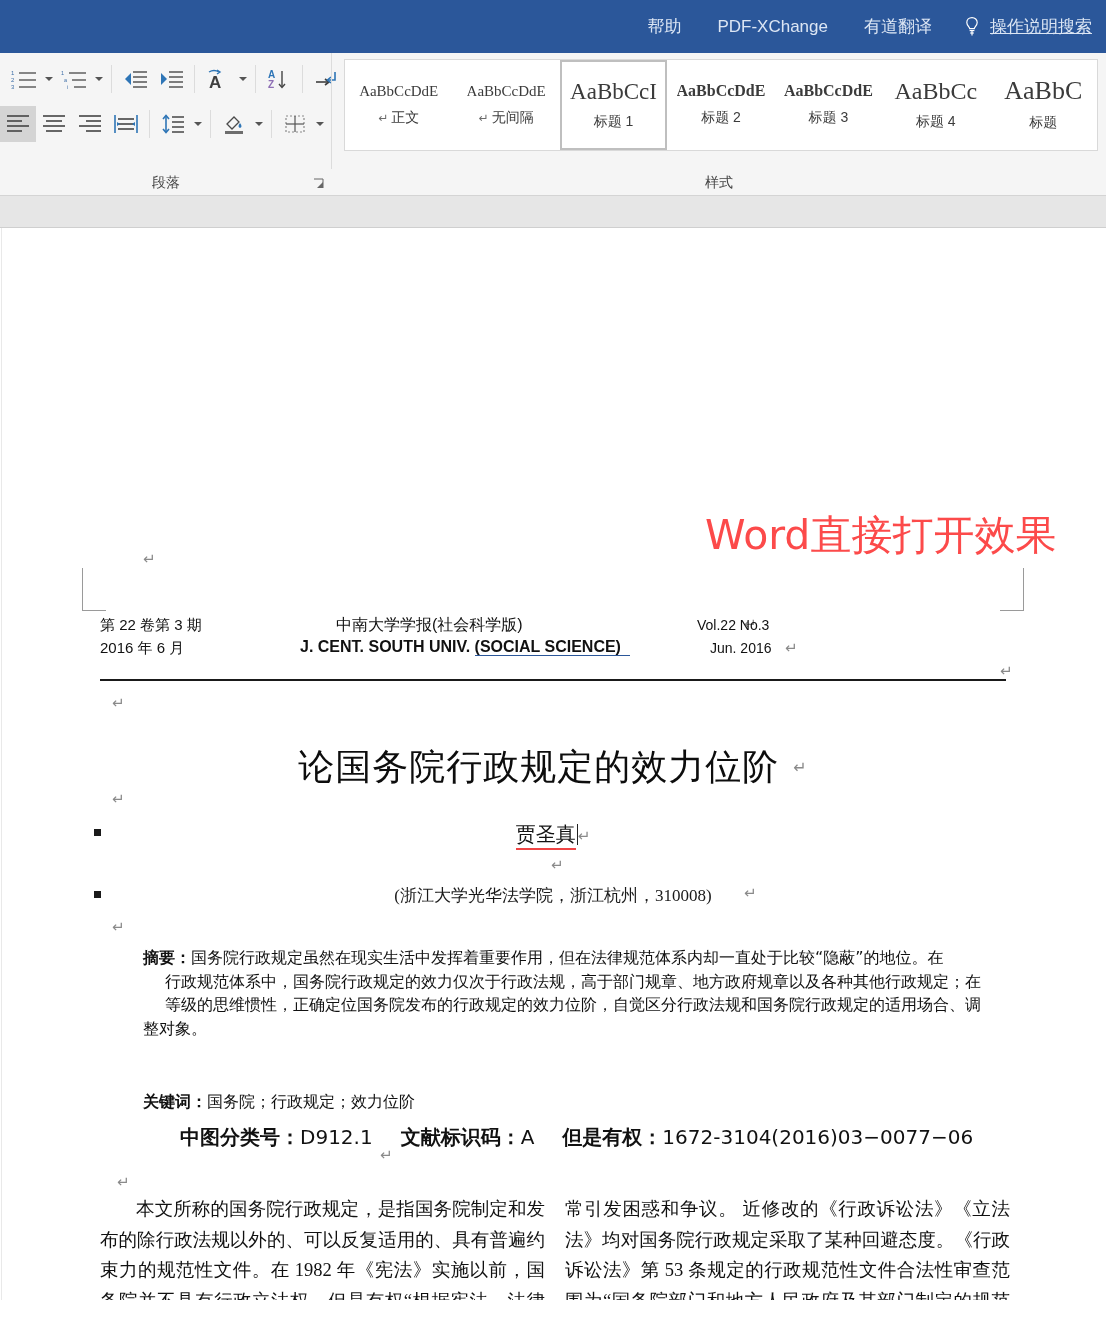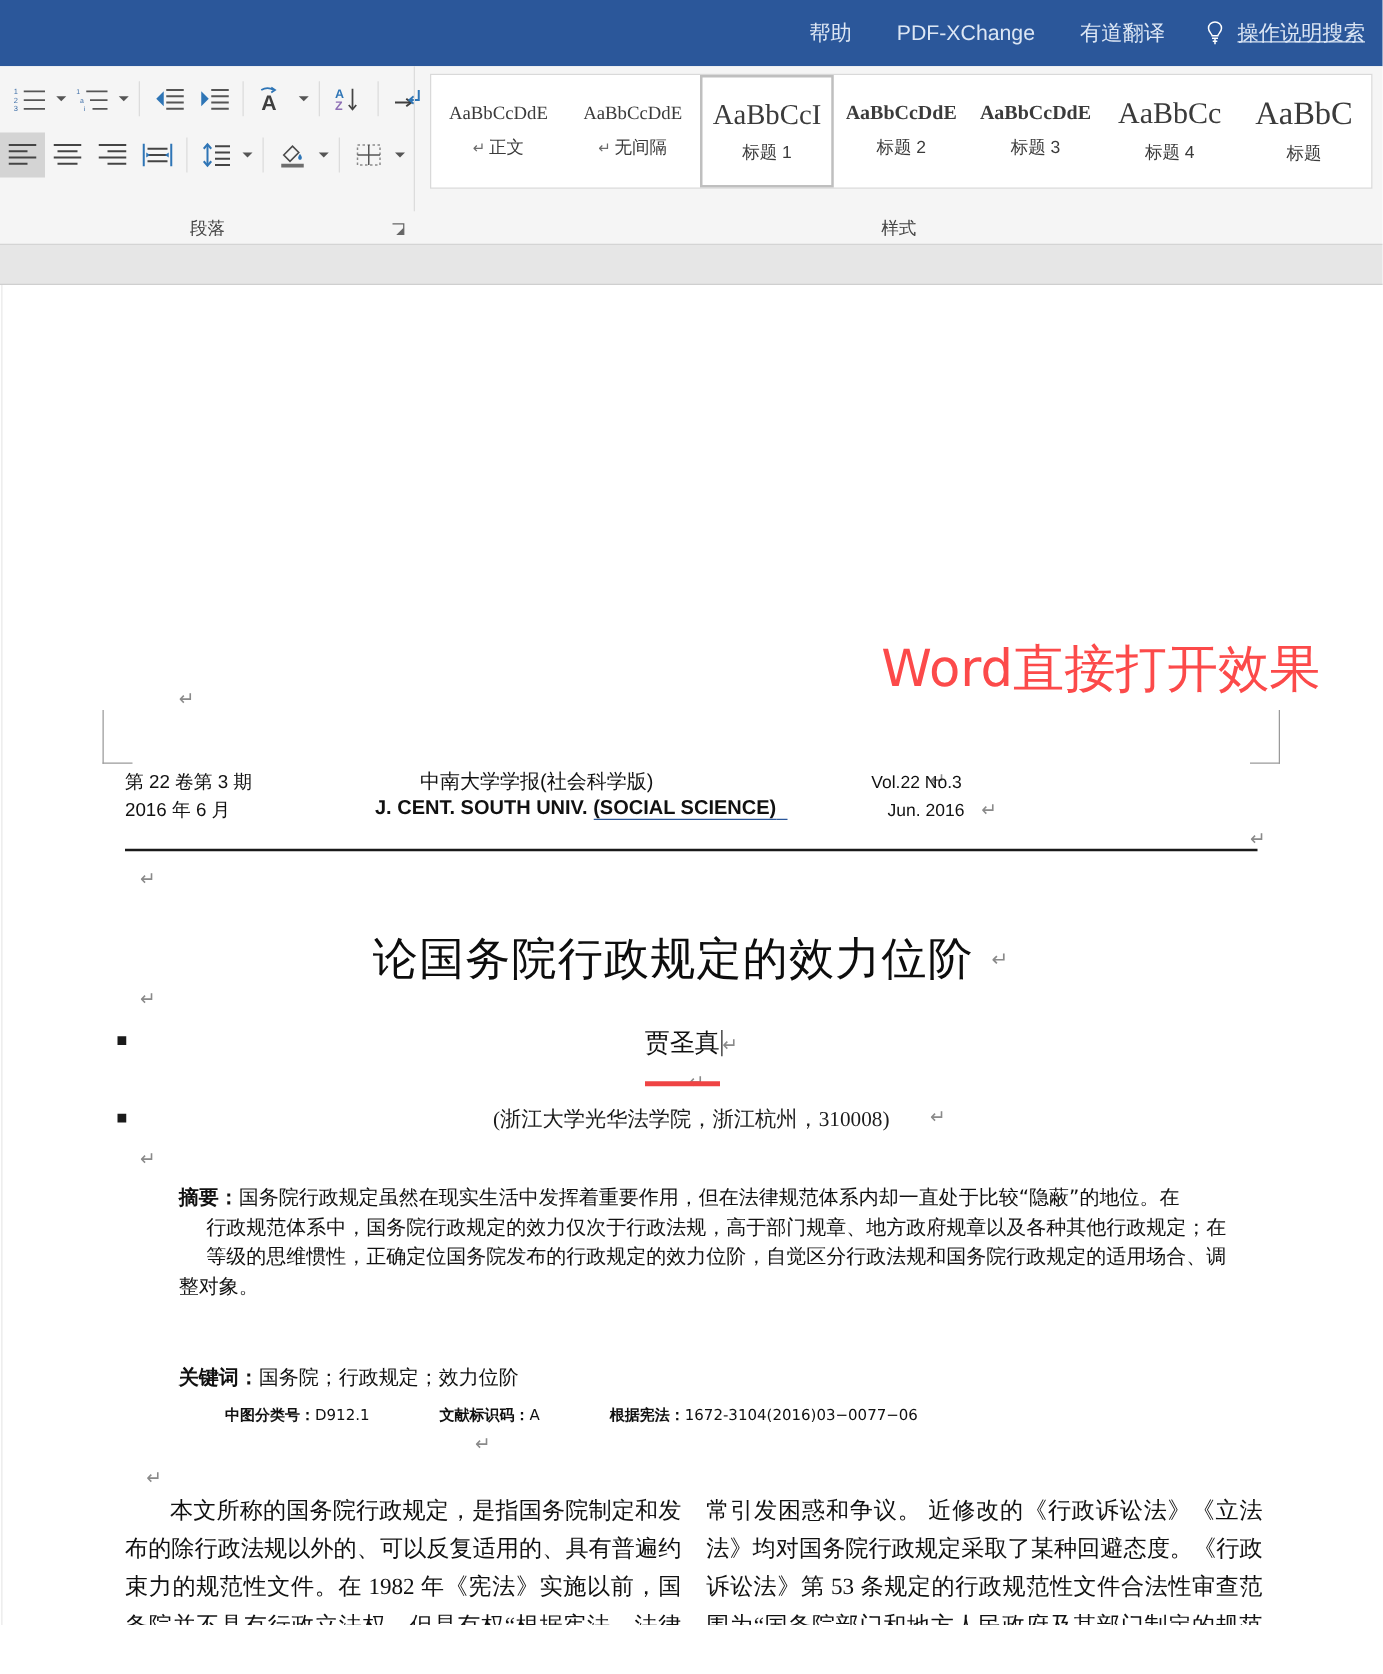--- a/index.html
+++ b/index.html
@@ -143,21 +143,21 @@
     font-size:36px;color:#0d0d0d;letter-spacing:1px;
     font-family:"DejaVu Sans","Liberation Sans",sans-serif;
   }
   .title-main .pilmark{font-size:16px;color:#8a8a8a;margin-left:14px;vertical-align:6px;}
 
   .author{
     position:absolute;left:0;top:593px;width:1106px;text-align:center;
     font-size:20px;color:#111;
     font-family:"DejaVu Sans","Liberation Sans",sans-serif;
   }
-  .author .nm{border-bottom:4px solid #ef4444;padding-bottom:19px;}
+  .author .nm{border-bottom:2px solid #ef4444;padding-bottom:2px;}
   .caret-bar{display:inline-block;width:1px;height:21px;background:#222;
              vertical-align:-4px;margin-left:1px;}
 
   .affil{
     position:absolute;left:0;top:656px;width:1106px;text-align:center;
     font-size:17px;color:#1a1a1a;
     font-family:"Liberation Serif","DejaVu Serif",serif;
   }
 
   .abs-block{
@@ -169,23 +169,23 @@
   .abs-block .lead{font-weight:bold;}
   .abs-line{display:block;white-space:nowrap;}
   .abs-ind{padding-left:22px;}
 
   .kw{
     position:absolute;left:143px;top:864px;font-size:16px;color:#111;
     font-family:"DejaVu Sans","Liberation Sans",sans-serif;
   }
   .kw b{font-weight:bold;}
   .clsrow{
-    position:absolute;left:180px;top:896px;width:826px;font-size:12px;color:#111;
+    position:absolute;left:180px;top:896px;width:826px;font-size:20px;color:#111;
     font-family:"DejaVu Sans","Liberation Sans",sans-serif;
-    display:flex;gap:56px;
+    display:flex;gap:28px;
   }
   .clsrow .seg b{font-weight:bold;}
 
   .cols{position:absolute;left:100px;top:966px;width:910px;
         display:flex;gap:0;}
   .col{width:445px;}
   .col.right{margin-left:20px;}
   .col p{
     margin:0;font-size:18.5px;line-height:30.5px;color:#111;
     font-family:"Liberation Serif","DejaVu Serif",serif;
@@ -494,21 +494,21 @@
       <span class="abs-line">整对象。</span>
     </div>
 
     <div class="kw">
       <b>关键词：</b><span>国务院；行政规定；效力位阶</span>
     </div>
 
     <div class="clsrow">
       <span class="seg"><b>中图分类号：</b><span>D912.1</span></span>
       <span class="seg"><b>文献标识码：</b><span>A</span></span>
-      <span class="seg"><b>根据宪法：</b><span>1672-3104(2016)03−0077−06</span></span>
+      <span class="seg"><b>但是有权：</b><span>1672-3104(2016)03−0077−06</span></span>
     </div>
 
     <div class="cols">
       <div class="col left">
         <p><span class="indent"></span><span>本文所称的国务院行政规定，是指国务院制定和发布的除行政法规以外的、可以反复适用的、具有普遍约束力的规范性文件。在 1982 年《宪法》实施以前，国务院并不具有行政立法权，但是有权“根据宪法、法律和法令，规定行政措施，发布决议和命令”①。1982 年《宪法》实施以后，国务院获得了制定行政法规的权力，国务院“根据宪法和法律，规定行政措施，制定行政法规，发布决定和命令”。因此，国务院这一个主体可以同时创制法律规范(行政法规)和非法律规范(行政规定)。与行政法规相比，行政规定制定程序简便，表述富有弹性，形式灵活，政策性强，国务院通过制定行政规定，对内实现在行政系统中的“行</span></p>
       </div>
       <div class="col right">
         <p><span>常引发困惑和争议。 近修改的《行政诉讼法》《立法法》均对国务院行政规定采取了某种回避态度。《行政诉讼法》第 53 条规定的行政规范性文件合法性审查范围为“国务院部门和地方人民政府及其部门制定的规范性文件”，将国务院制定的行政规定排除在审查范围之外；而《立法法》修改仍未对国务院制定行政规定的权限、程序、效力等内容加以规定。尽管立法过程中可以回避这些问题，但是，伴随着法院对行政规范性文件的合法性审查，以及地方立法权普遍下放到“设区的市”，必然涉及国务院行政规定和各类行政规范性文件、规章、地方性法规之间的效力高低问题。而学界对这一问题还欠缺全面的梳理和论述。本文即力图从现有的法律规范体系出发，理清国务院的</span></p>
       </div>
     </div>

